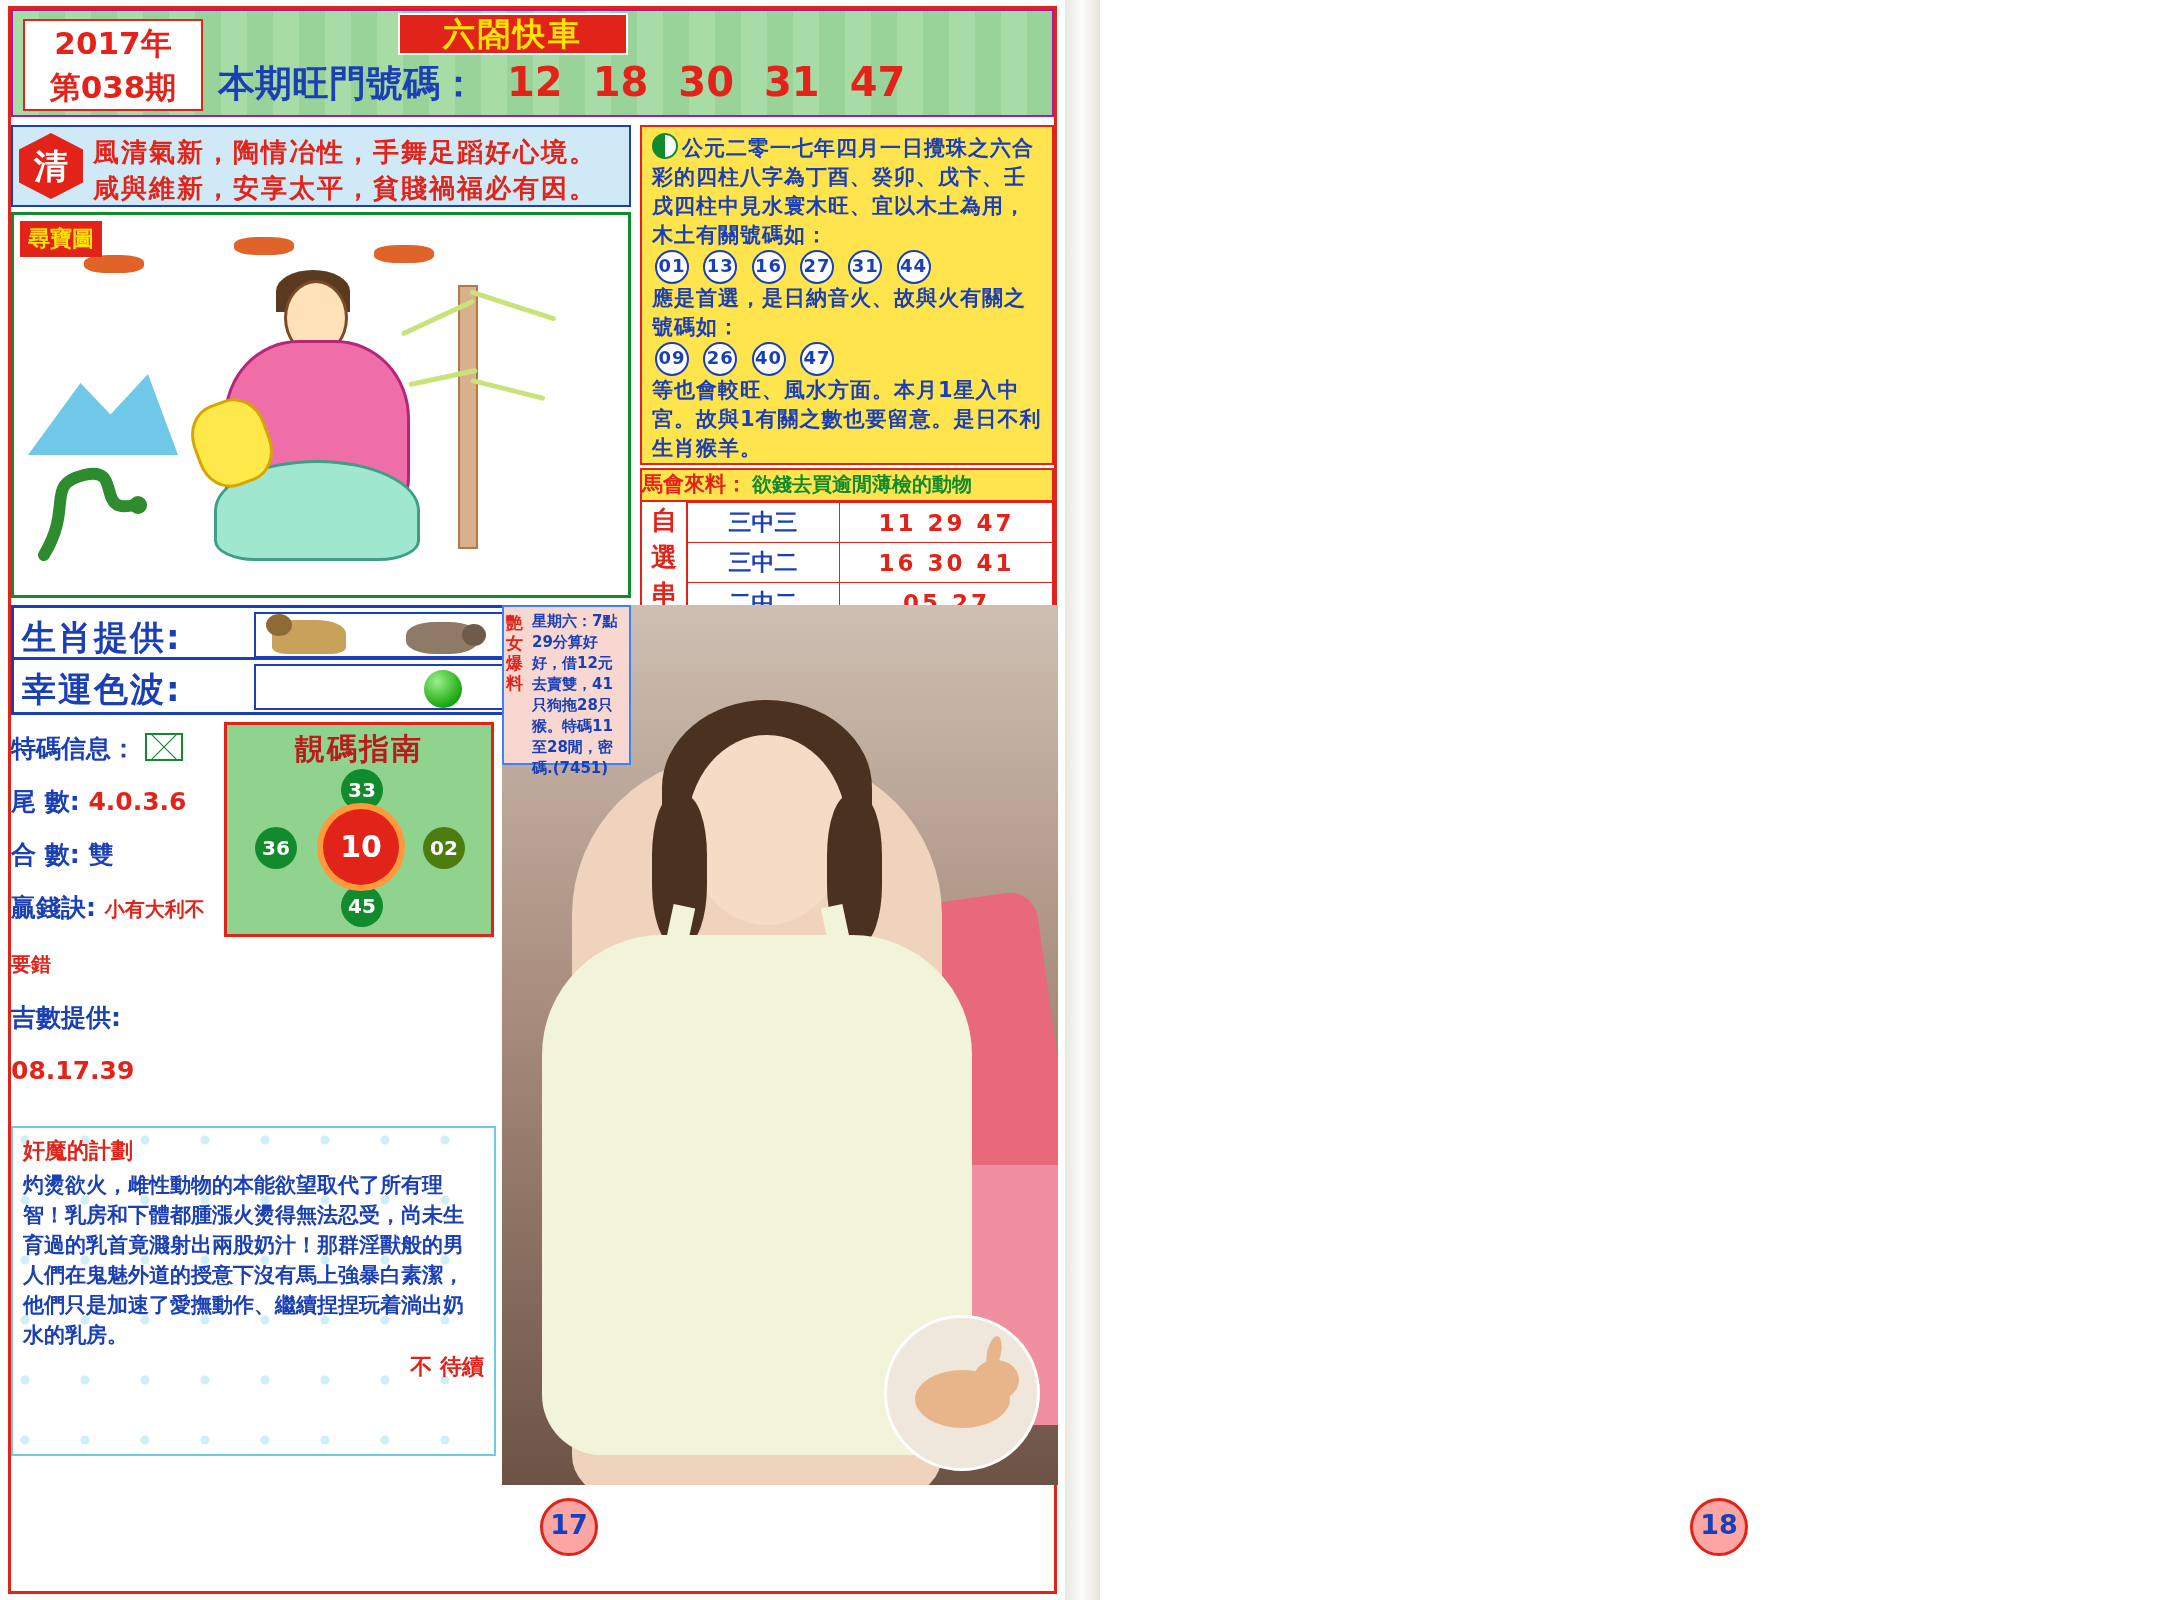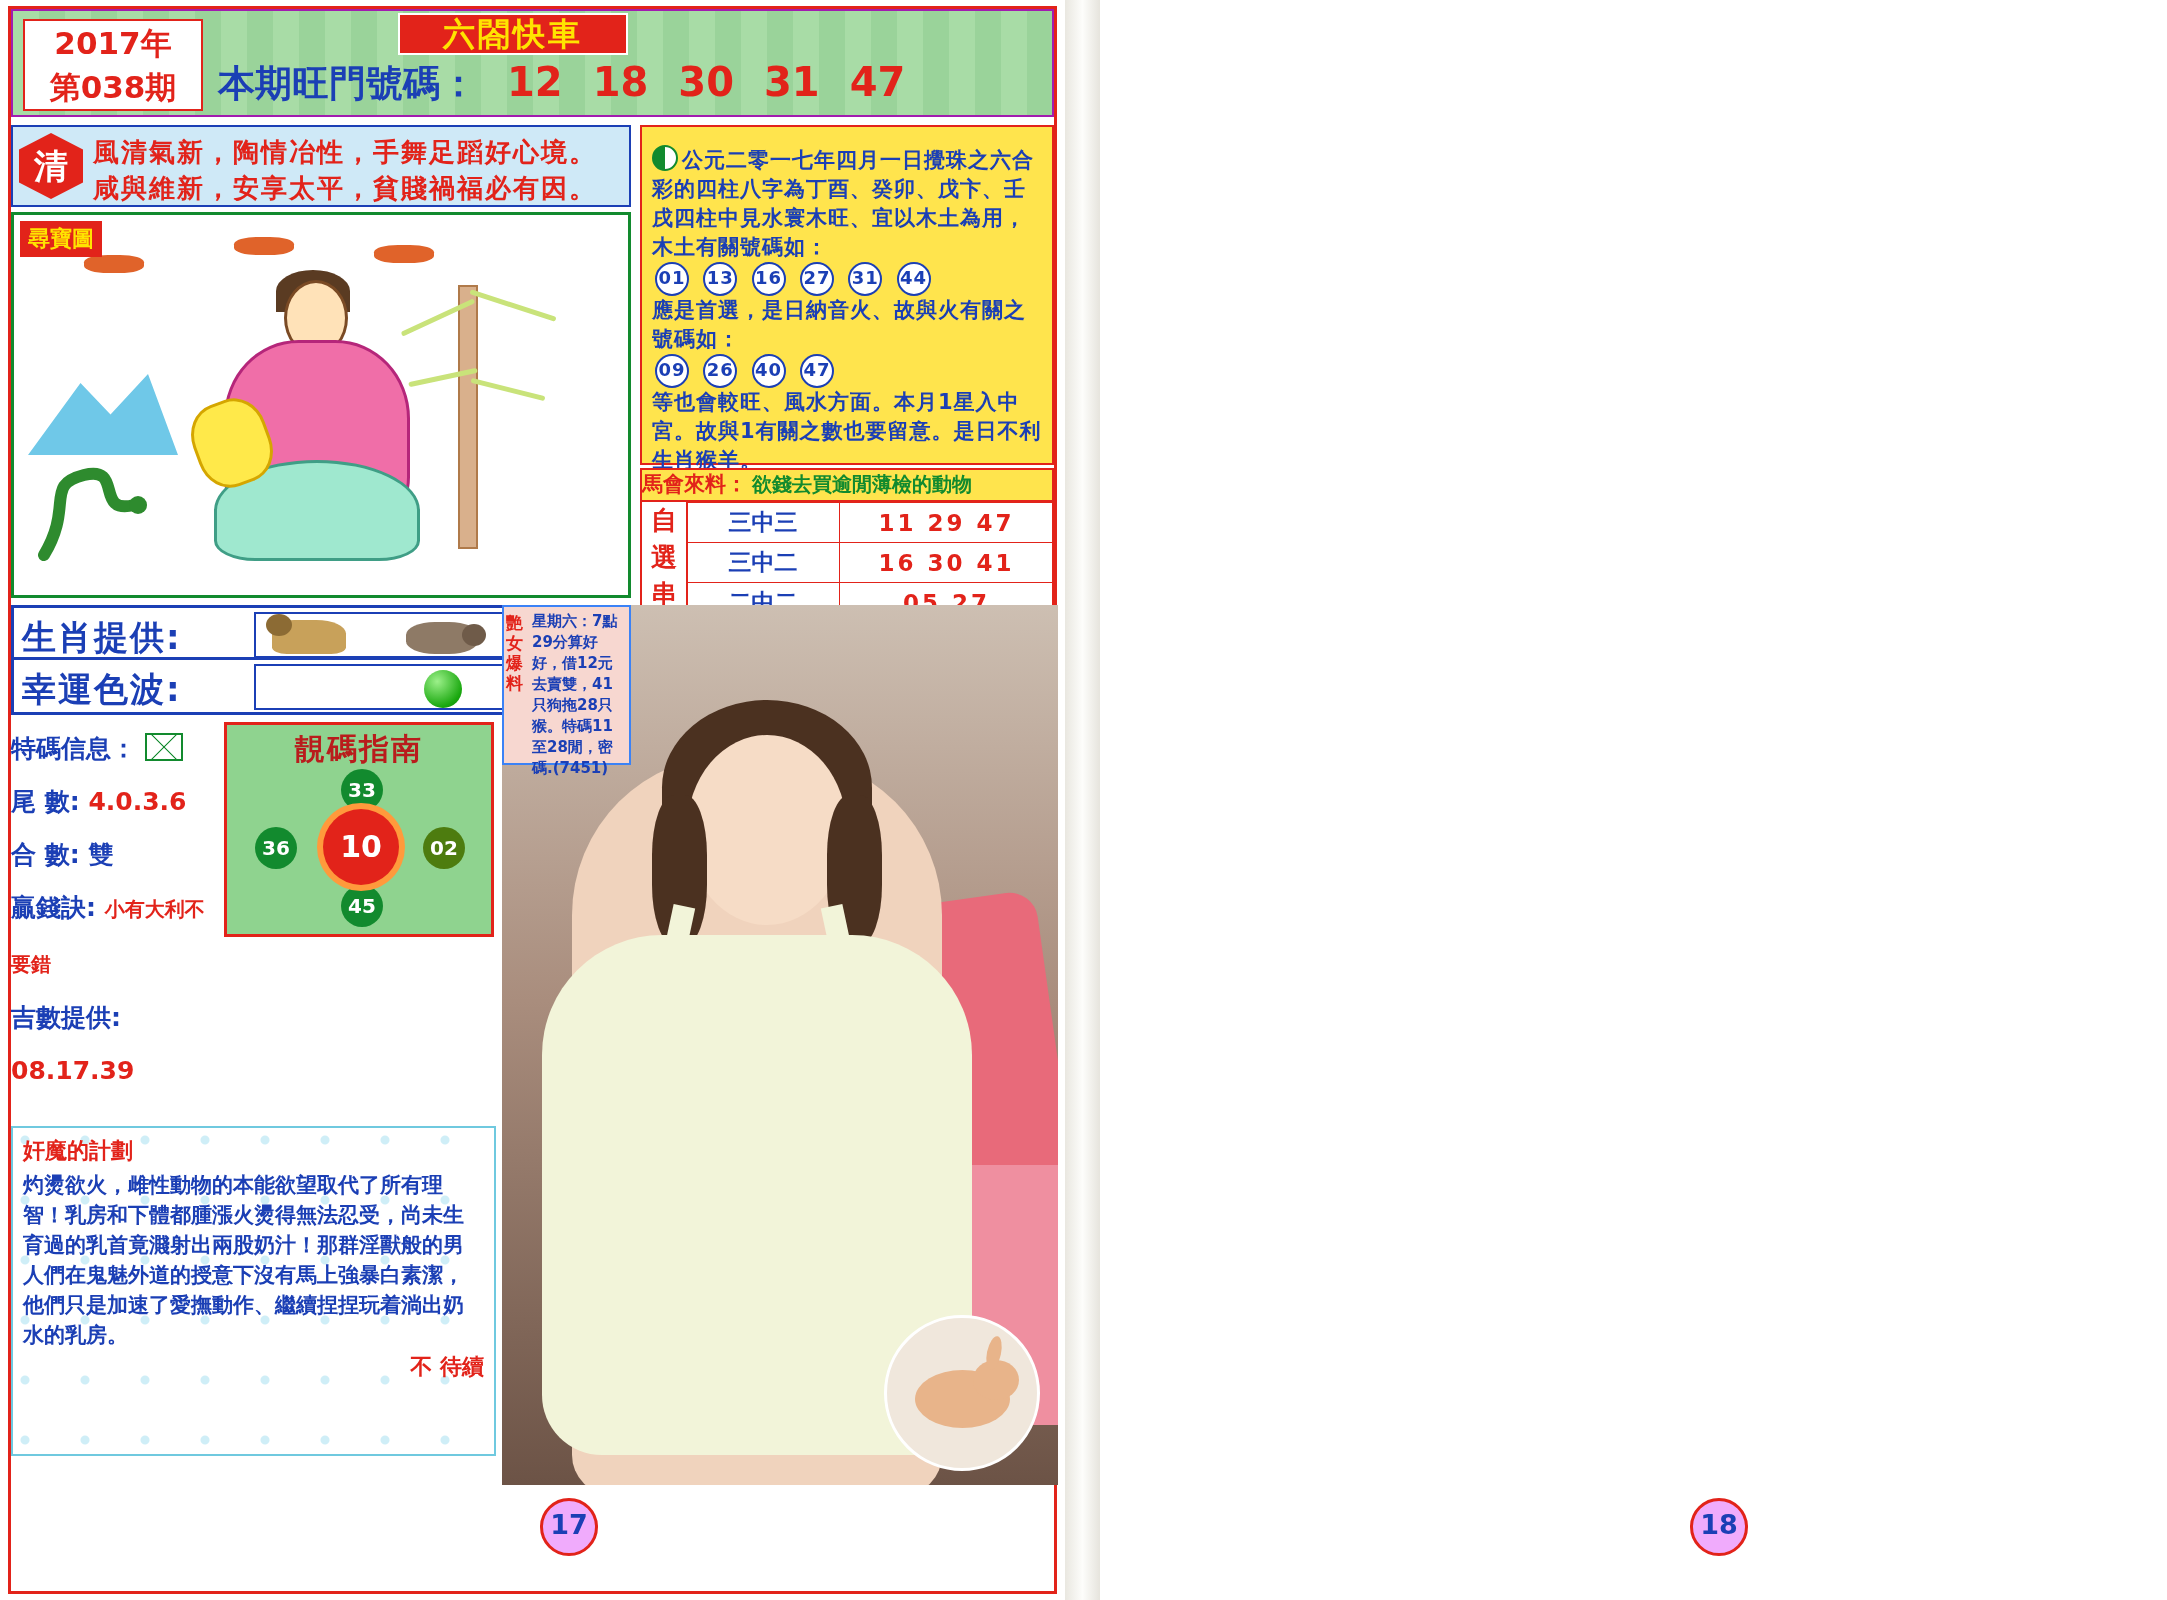--- a/index.html
+++ b/index.html
@@ -38,21 +38,21 @@
   .branch{position:absolute;background:#c9e37a;height:5px;border-radius:3px;}
   .lady{position:absolute;left:190px;top:55px;width:220px;height:290px;}
   .l-robe{position:absolute;left:20px;top:70px;width:180px;height:190px;background:#f06ea8;border:3px solid #b5267a;border-radius:40% 40% 30% 30%;}
   .l-skirt{position:absolute;left:10px;top:190px;width:200px;height:95px;background:#9fe8cf;border:3px solid #3f9e86;border-radius:50% 50% 20% 20%;}
   .l-head{position:absolute;left:80px;top:10px;width:58px;height:70px;background:#ffe2b8;border:3px solid #7a4a24;border-radius:50%;}
   .l-hair{position:absolute;left:72px;top:0px;width:74px;height:42px;background:#5a3b22;border-radius:50% 50% 0 0;}
   .l-sleeve{position:absolute;left:-10px;top:130px;width:70px;height:80px;background:#ffe94a;border:3px solid #d5a600;border-radius:40%;transform:rotate(-20deg);}
   .serp{position:absolute;left:20px;top:230px;width:160px;height:120px;}
   .clouds span{position:absolute;display:block;width:60px;height:18px;background:#e0632a;border-radius:40%;}
 
-  .txtR{position:absolute;left:640px;top:125px;width:414px;height:340px;background:#ffe44d;border:2px solid #e2231a;box-sizing:border-box;padding:18px 10px;}
+  .txtR{position:absolute;left:640px;top:125px;width:414px;height:340px;background:#ffe44d;border:2px solid #e2231a;box-sizing:border-box;padding:6px 10px;}
   .txtR p{margin:0;color:#1b3fb5;font-size:21px;line-height:29px;font-weight:bold;letter-spacing:1px;}
   .taiji{display:inline-block;width:22px;height:22px;border-radius:50%;background:linear-gradient(90deg,#128a2e 50%,#fff 50%);border:2px solid #128a2e;vertical-align:-4px;margin-right:4px;}
   .cir{display:inline-block;width:30px;height:30px;border:2px solid #1b3fb5;border-radius:50%;text-align:center;line-height:28px;font-size:18px;color:#1b3fb5;background:#fff;margin:0 3px;}
   .horse{position:absolute;left:640px;top:468px;width:414px;height:34px;background:#ffe44d;border:2px solid #e2231a;box-sizing:border-box;}
   .horse .a{color:#e2231a;font-weight:bold;font-size:21px;}
   .horse .b{color:#128a2e;font-weight:bold;font-size:20px;}
 
   .selftbl{position:absolute;left:640px;top:500px;width:414px;height:190px;border:2px solid #e2231a;box-sizing:border-box;background:#fff;}
   .selftbl .sidecol{position:absolute;left:0;top:0;width:44px;height:100%;background:#fff;border-right:2px solid #e2231a;}
   .selftbl .sidecol span{display:block;color:#e2231a;font-size:26px;font-weight:bold;text-align:center;line-height:37px;}
@@ -108,21 +108,21 @@
   .rabbit{position:absolute;right:18px;bottom:14px;width:150px;height:150px;border-radius:50%;background:#f0e7dc;border:3px solid #fff;overflow:hidden;}
   .rb-body{position:absolute;left:28px;top:52px;width:95px;height:58px;background:#e8b48a;border-radius:50%;}
   .rb-head{position:absolute;left:86px;top:42px;width:46px;height:40px;background:#e8b48a;border-radius:50%;}
   .rb-ear{position:absolute;left:100px;top:18px;width:14px;height:34px;background:#e8b48a;border-radius:50%;transform:rotate(12deg);}
 
   .adult{position:absolute;left:11px;top:1126px;width:485px;height:330px;border:2px solid #6fc9df;background:#fff;box-sizing:border-box;padding:8px 10px;
      background-image:radial-gradient(circle at 12px 12px,#cfeef7 4px,transparent 5px);background-size:60px 60px;}
   .adult .h{color:#e2231a;font-size:22px;font-weight:bold;}
   .adult p{margin:4px 0 0;color:#1b3fb5;font-size:21px;line-height:30px;font-weight:bold;}
 
-  .pagenum{position:absolute;width:52px;height:52px;border-radius:50%;background:#f0abfc;border:3px solid #e2231a;color:#1b3fb5;font-size:27px;font-weight:bold;text-align:center;line-height:48px;}
+  .pagenum{position:absolute;width:52px;height:52px;border-radius:50%;background:#fca5a5;border:3px solid #e2231a;color:#1b3fb5;font-size:27px;font-weight:bold;text-align:center;line-height:48px;}
 </style>
 </head>
 <body>
 
 <div class="page">
   <div class="gutter"></div>
 
   <div class="leaf leafL">
     <div class="L-frame"></div>
 

